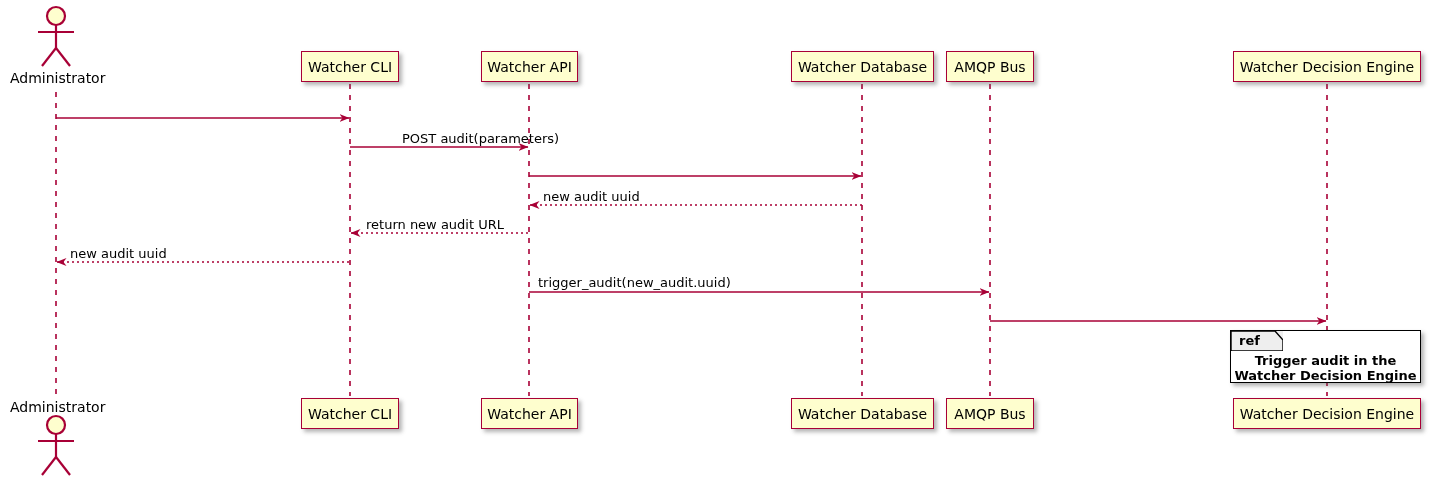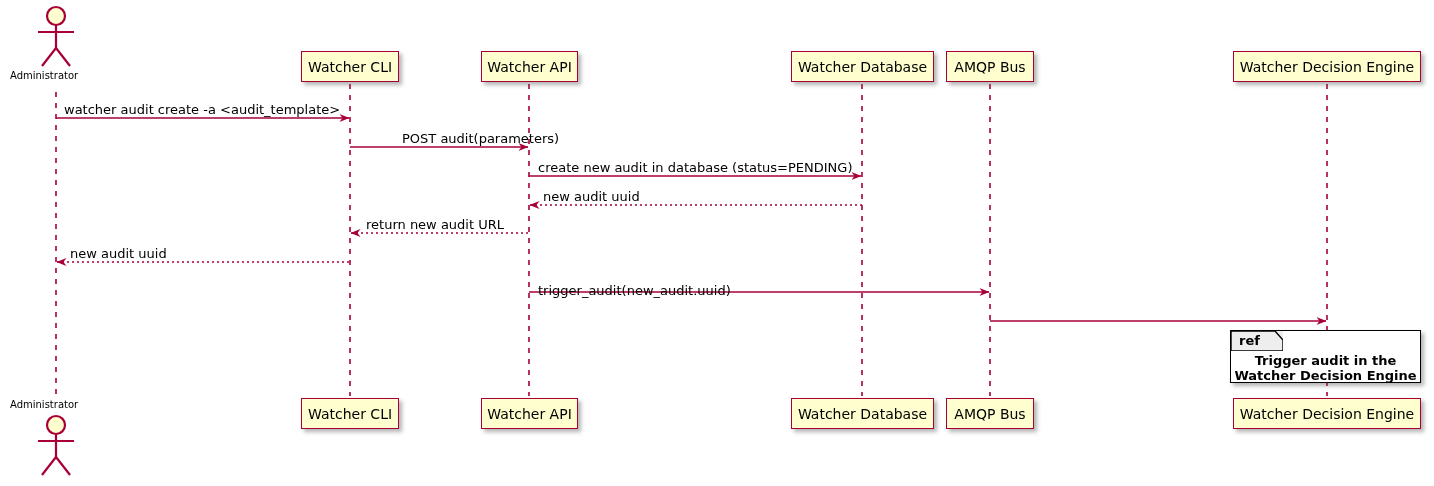--- a/index.html
+++ b/index.html
@@ -36,21 +36,21 @@
     line-height: 1;
     display: flex;
     align-items: center;
     justify-content: center;
     white-space: nowrap;
     padding: 0 20px;
   }
   
   .actor-label {
     position: absolute;
-    font-size: 10px;
+    font-size: 14px;
     color: #000000;
     white-space: nowrap;
   }
   
   .msg-label {
     position: absolute;
     font-size: 13px;
     color: #000000;
     white-space: nowrap;
     line-height: 1;
@@ -173,27 +173,25 @@
   <div class="participant" style="left:791px; top:398px; width:143px; height:31px;">
     <span>Watcher Database</span>
   </div>
   <div class="participant" style="left:946px; top:398px; width:88px; height:31px;">
     <span>AMQP Bus</span>
   </div>
   <div class="participant" style="left:1233px; top:398px; width:188px; height:31px;">
     <span>Watcher Decision Engine</span>
   </div>
 
-  <div class="msg-label" style="left:64px; top:103px;">watcher audit create -a &lt;audit_template&gt;</div>
   <div class="msg-label" style="left:358px; top:132px;margin-left:44px;">POST audit(parameters)</div>
-  <div class="msg-label" style="left:538px; top:161px;">create new audit in database (status=PENDING)</div>
   <div class="msg-label" style="left:543px; top:190px;">new audit uuid</div>
   <div class="msg-label" style="left:366px; top:218px;">return new audit URL</div>
   <div class="msg-label" style="left:70px; top:247px;">new audit uuid</div>
-  <div class="msg-label" style="left:538px; top:284px;">trigger_audit(new_audit.uuid)</div>
+  <div class="msg-label" style="left:538px; top:276px;">trigger_audit(new_audit.uuid)</div>
 
   <div class="ref-box" style="left:1230px; top:330px; width:191px; height:53px;">
     <div class="ref-tab" style="width:52px;">
       <svg width="52" height="20" viewBox="0 0 52 20" xmlns="http://www.w3.org/2000/svg" style="position:absolute;left:0;top:0;">
         <path d="M0,0 L44,0 L52,9 L52,20 L0,20 Z" fill="#EEEEEE" stroke="#000000" stroke-width="1.4"></path>
       </svg>
       <span class="ref-tab-label">ref</span>
     </div>
     <div class="ref-body">
       <div>Trigger audit in the</div>

